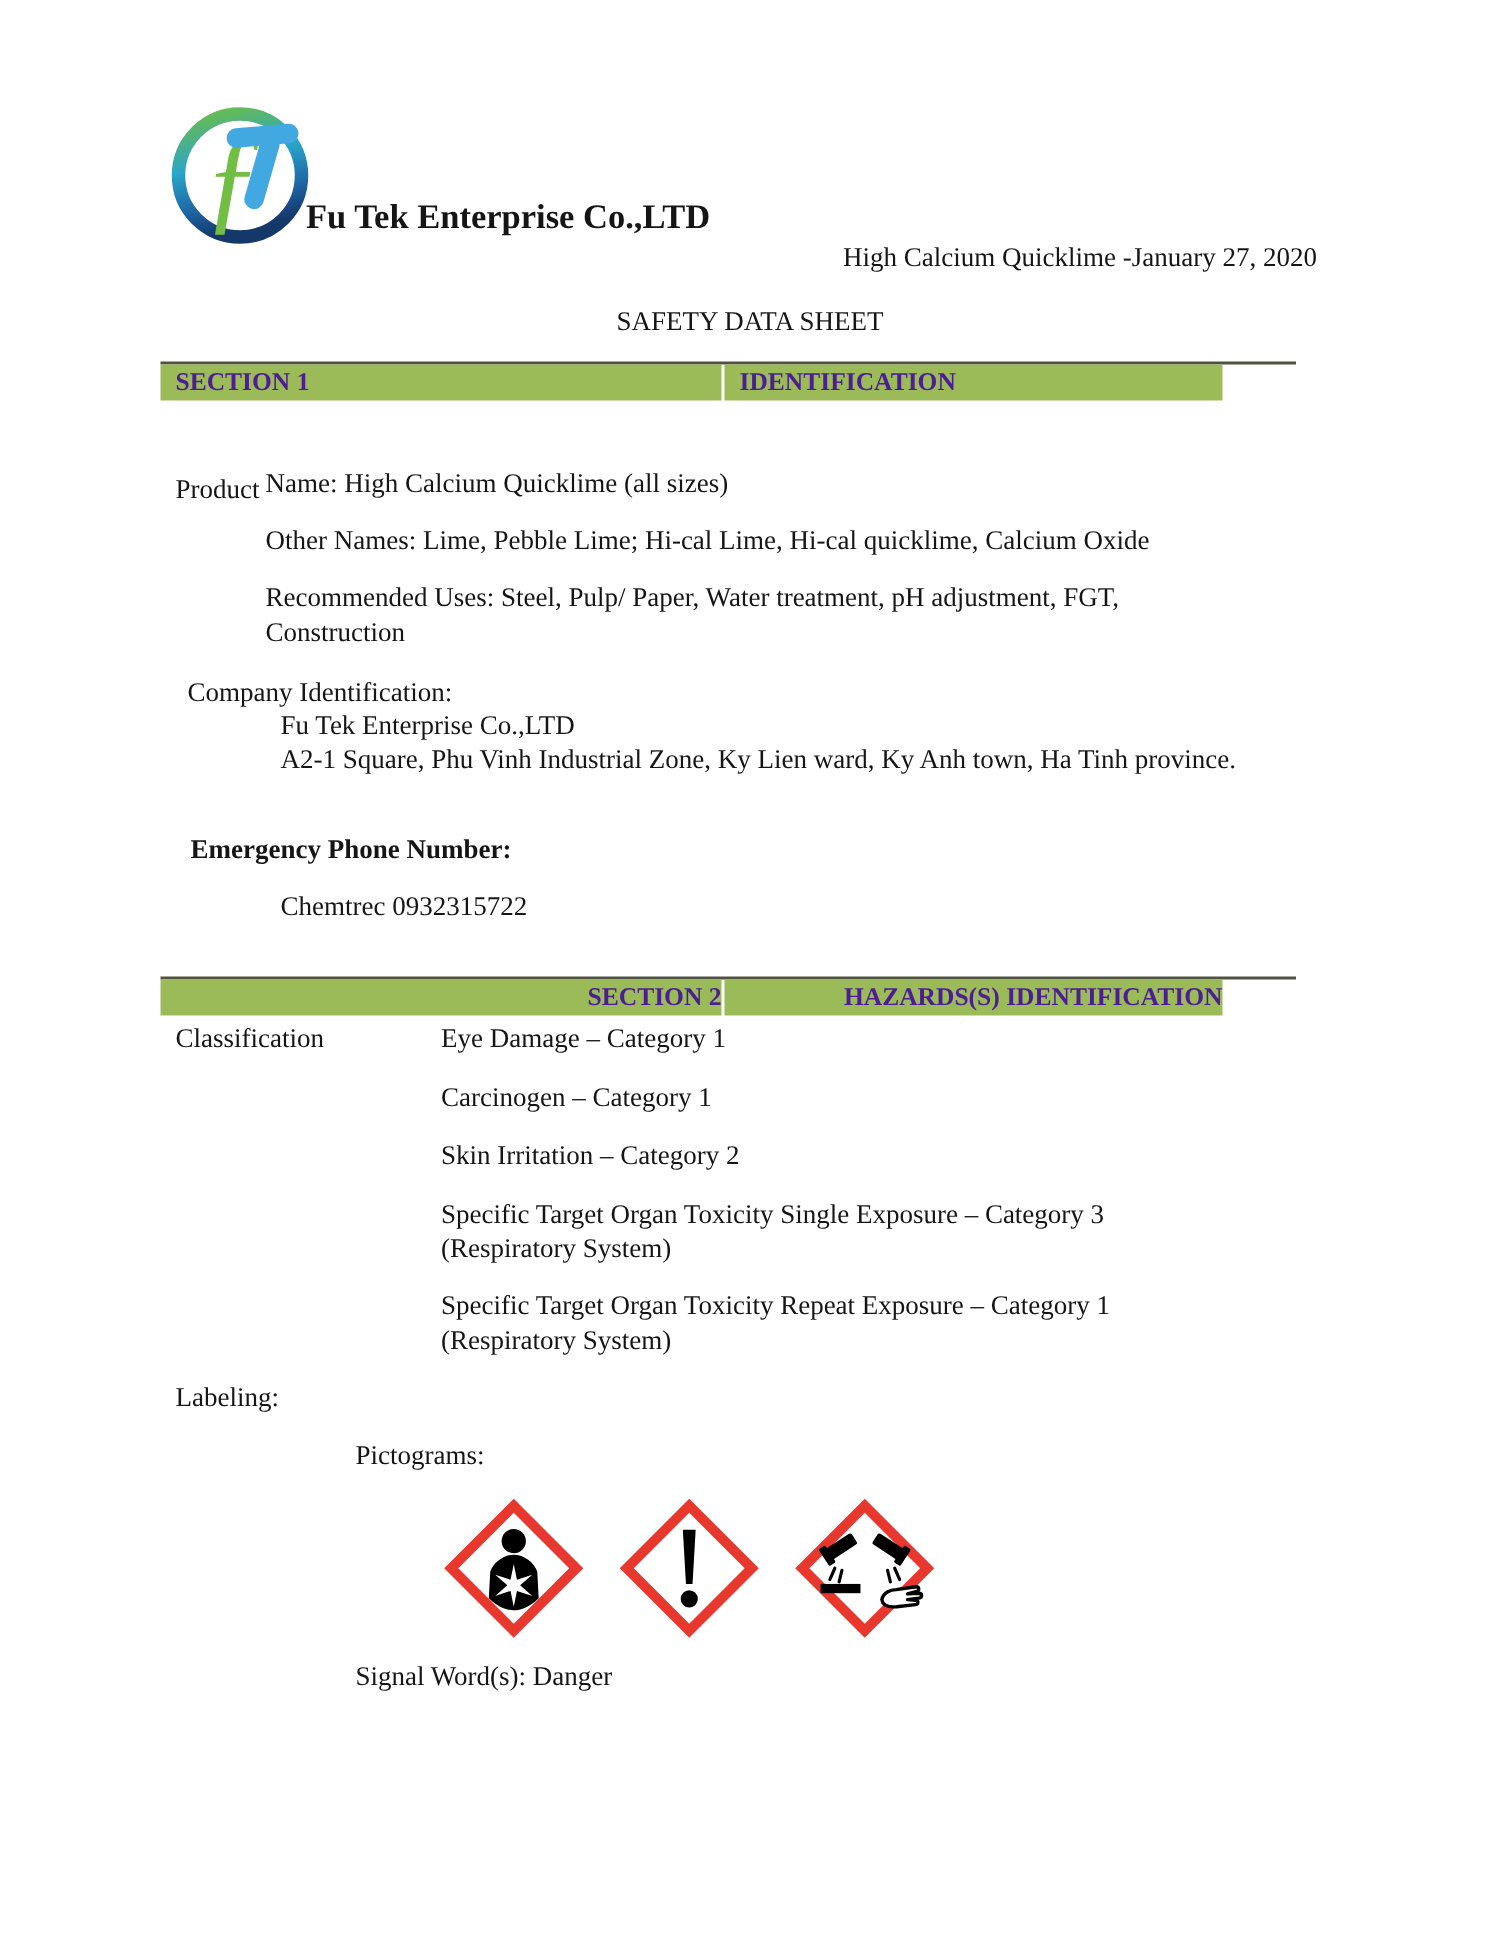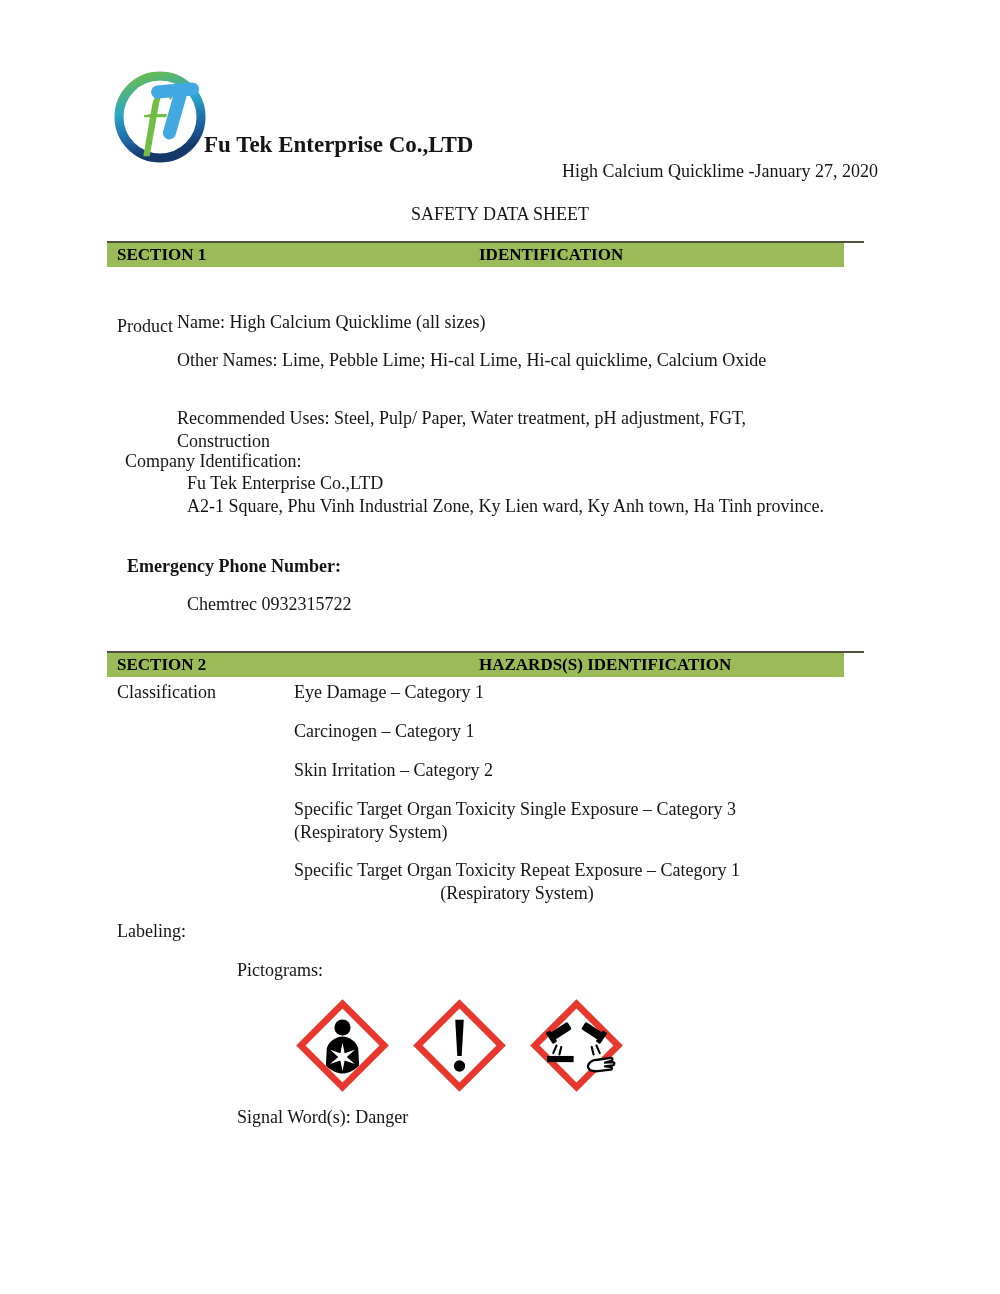--- a/index.html
+++ b/index.html
@@ -13,25 +13,25 @@
   .t { position:absolute; font-size:18px; line-height:23px; white-space:nowrap; }
   .pre { white-space:pre-line; }
   .company-title { font-size:23px; font-weight:bold; line-height:26px; }
   .doc-title { left:0; width:100%; text-align:center; }
   .bar {
     position:absolute; left:107px; width:757px; height:26px;
     border-top:2px solid #50523f;
   }
   .bar .cell {
     position:absolute; top:0; height:24px; background:#9bbb59;
-    color:#000000; font-weight:bold; font-size:17px; line-height:24px;
+    color:#4c1d95; font-weight:bold; font-size:17px; line-height:24px;
     padding-left:10px; white-space:nowrap; overflow:hidden;
   }
   .cell-left  { left:0; width:374px; }
-  .cell-right { left:362px; width:375px; }
+  .cell-right { left:376px; width:332px; }
   .logo { position:absolute; left:113px; top:62px; width:104px; height:104px; }
   .picto { position:absolute; width:95px; height:95px; top:998px; }
   .picto-1 { left:295px; } .picto-2 { left:412px; } .picto-3 { left:529px; }
 </style>
 </head>
 <body>
 
 <div class="page">
 
   <svg class="logo" viewBox="0 0 104 104" aria-hidden="true">
@@ -56,43 +56,43 @@
   <div class="t doc-title" style="top:203px;">SAFETY DATA SHEET</div>
 
   <div class="bar" style="top:241px;">
     <div class="cell cell-left">SECTION 1</div>
     <div class="cell cell-right">IDENTIFICATION</div>
   </div>
 
   <div class="t" style="left:117px; top:271px;margin-top:44px;">Product</div>
   <div class="t" style="left:177px; top:311px;">Name: High Calcium Quicklime (all sizes)</div>
   <div class="t" style="left:177px; top:349px;">Other Names: Lime, Pebble Lime; Hi-cal Lime, Hi-cal quicklime, Calcium Oxide</div>
-  <div class="t pre" style="left:177px; top:387px;margin-top:20px;">Recommended Uses: Steel, Pulp/ Paper, Water treatment, pH adjustment, FGT,
+  <div class="t pre" style="left:177px; top:387px;">Recommended Uses: Steel, Pulp/ Paper, Water treatment, pH adjustment, FGT,
 Construction</div>
 
   <div class="t" style="left:125px; top:450px;">Company Identification:</div>
   <div class="t" style="left:187px; top:472px;">Fu Tek Enterprise Co.,LTD</div>
   <div class="t" style="left:187px; top:495px;">A2-1 Square, Phu Vinh Industrial Zone, Ky Lien ward, Ky Anh town, Ha Tinh province.</div>
 
   <div class="t" style="left:127px; top:555px;font-weight:bold;">Emergency Phone Number:</div>
   <div class="t" style="left:187px; top:593px;">Chemtrec 0932315722</div>
 
-  <div class="bar" style="top:651px;">
+  <div class="bar" style="top:651px;text-align:right;">
     <div class="cell cell-left">SECTION 2</div>
     <div class="cell cell-right">HAZARDS(S) IDENTIFICATION</div>
   </div>
 
   <div class="t" style="left:117px; top:681px;">Classification</div>
 
   <div class="t" style="left:294px; top:681px;">Eye Damage – Category 1</div>
   <div class="t" style="left:294px; top:720px;">Carcinogen – Category 1</div>
   <div class="t" style="left:294px; top:759px;">Skin Irritation – Category 2</div>
   <div class="t pre" style="left:294px; top:798px;">Specific Target Organ Toxicity Single Exposure – Category 3
 (Respiratory System)</div>
-  <div class="t pre" style="left:294px; top:859px;text-align:center;">Specific Target Organ Toxicity Repeat Exposure – Category 1
+  <div class="t pre" style="left:294px; top:859px;">Specific Target Organ Toxicity Repeat Exposure – Category 1
 (Respiratory System)</div>
 
   <div class="t" style="left:117px; top:920px;">Labeling:</div>
   <div class="t" style="left:237px; top:959px;">Pictograms:</div>
 
   <svg class="picto picto-1" viewBox="0 0 100 100" aria-hidden="true">
     <rect x="19" y="19" width="62" height="62" fill="#ffffff" stroke="#e8382e" stroke-width="7" transform="rotate(45 50 50)"></rect>
     <circle cx="50" cy="31" r="8.5" fill="#000"></circle>
     <path fill="#000" d="M50 40.5 C43 40.5 35.5 46 33.5 52.5 L32.5 71 C38.5 77 45 79.5 50 79.5 C55 79.5 61.5 77 67.5 71 L66.5 52.5 C64.5 46 57 40.5 50 40.5 Z"></path>
     <polygon fill="#ffffff" points="50,47 52.25,58.1 63,54.5 54.5,62 63,69.5 52.25,65.9 50,77 47.75,65.9 37,69.5 45.5,62 37,54.5 47.75,58.1"></polygon>

